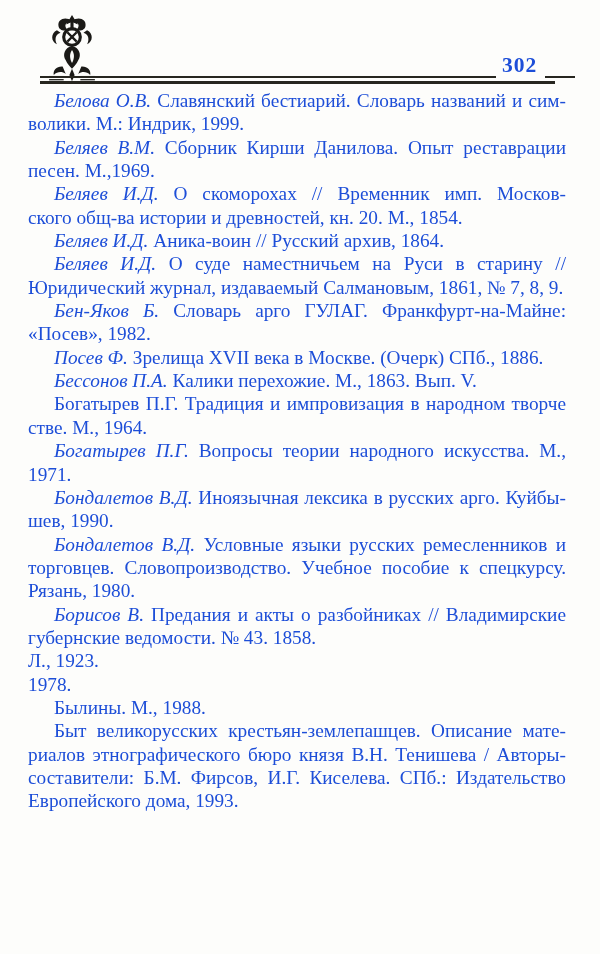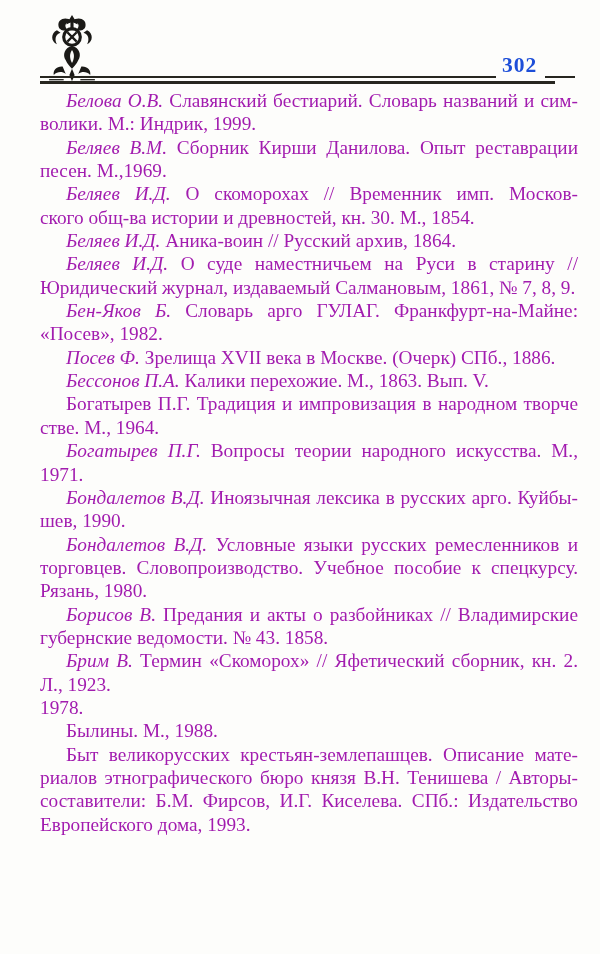--- a/index.html
+++ b/index.html
@@ -25,23 +25,23 @@
   .rule-thin-right { left: 545px; top: 76px; width: 30px; height: 2px; }
   .rule-thick      { left: 40px; top: 81px; width: 515px; height: 3px; }
   .page-number {
     position: absolute; left: 496px; top: 53px; width: 47px;
     text-align: center;
     font-size: 21.5px; font-weight: bold; letter-spacing: 1px;
     color: #1d4ed8;
   }
   
   .text-block {
-    position: absolute; left: 40px; top: 89px; width: 538px;
+    position: absolute; left: 28px; top: 89px; width: 538px;
     font-size: 19.3px; line-height: 23.35px;
-    color: #a21caf;
+    color: #1d4ed8;
   }
   .entry { margin: 0; }
   .line  { text-align: justify; text-align-last: justify; }
   .line.last  { text-align: center; text-align-last: left; }
   .line.first { text-indent: 26px; }
   .it { font-style: italic; }
 </style>
 </head>
 <body>
 
@@ -84,21 +84,21 @@
       <div class="entry">
         <div class="line first"><span class="it">Белова О.В.</span><span> Славянский бестиарий. Словарь названий и сим-</span></div>
         <div class="line last"><span>волики. М.: Индрик, 1999.</span></div>
       </div>
       <div class="entry">
         <div class="line first"><span class="it">Беляев В.М.</span><span> Сборник Кирши Данилова. Опыт реставрации</span></div>
         <div class="line last"><span>песен. М.,1969.</span></div>
       </div>
       <div class="entry">
         <div class="line first"><span class="it">Беляев И.Д.</span><span> О скоморохах // Временник имп. Москов-</span></div>
-        <div class="line last"><span>ского общ-ва истории и древностей, кн. 30. М., 1854.</span></div>
+        <div class="line last"><span>ского общ-ва истории и древностей, кн. 20. М., 1854.</span></div>
       </div>
       <div class="entry">
         <div class="line first last"><span class="it">Беляев И.Д.</span><span> Аника-воин // Русский архив, 1864.</span></div>
       </div>
       <div class="entry">
         <div class="line first"><span class="it">Беляев И.Д.</span><span> О суде наместничьем на Руси в старину //</span></div>
         <div class="line last"><span>Юридический журнал, издаваемый Салмановым, 1861, № 7, 8, 9.</span></div>
       </div>
       <div class="entry">
         <div class="line first"><span class="it">Бен-Яков Б.</span><span> Словарь арго ГУЛАГ. Франкфурт-на-Майне:</span></div>
@@ -125,21 +125,20 @@
       <div class="entry">
         <div class="line first"><span class="it">Бондалетов В.Д.</span><span> Условные языки русских ремесленников и</span></div>
         <div class="line"><span>торговцев. Словопроизводство. Учебное пособие к спецкурсу.</span></div>
         <div class="line last"><span>Рязань, 1980.</span></div>
       </div>
       <div class="entry">
         <div class="line first"><span class="it">Борисов В.</span><span> Предания и акты о разбойниках // Владимирские</span></div>
         <div class="line last"><span>губернские ведомости. № 43. 1858.</span></div>
       </div>
       <div class="entry">
-        <div class="line first"><span class="it">Брим В.</span><span> Термин «Скоморох» // Яфетический сборник, кн. 2.</span></div>
         <div class="line last"><span>Л., 1923.</span></div>
       </div>
       <div class="entry">
         <div class="line last"><span>1978.</span></div>
       </div>
       <div class="entry">
         <div class="line first last"><span>Былины. М., 1988.</span></div>
       </div>
       <div class="entry">
         <div class="line first"><span>Быт великорусских крестьян-землепашцев. Описание мате-</span></div>

